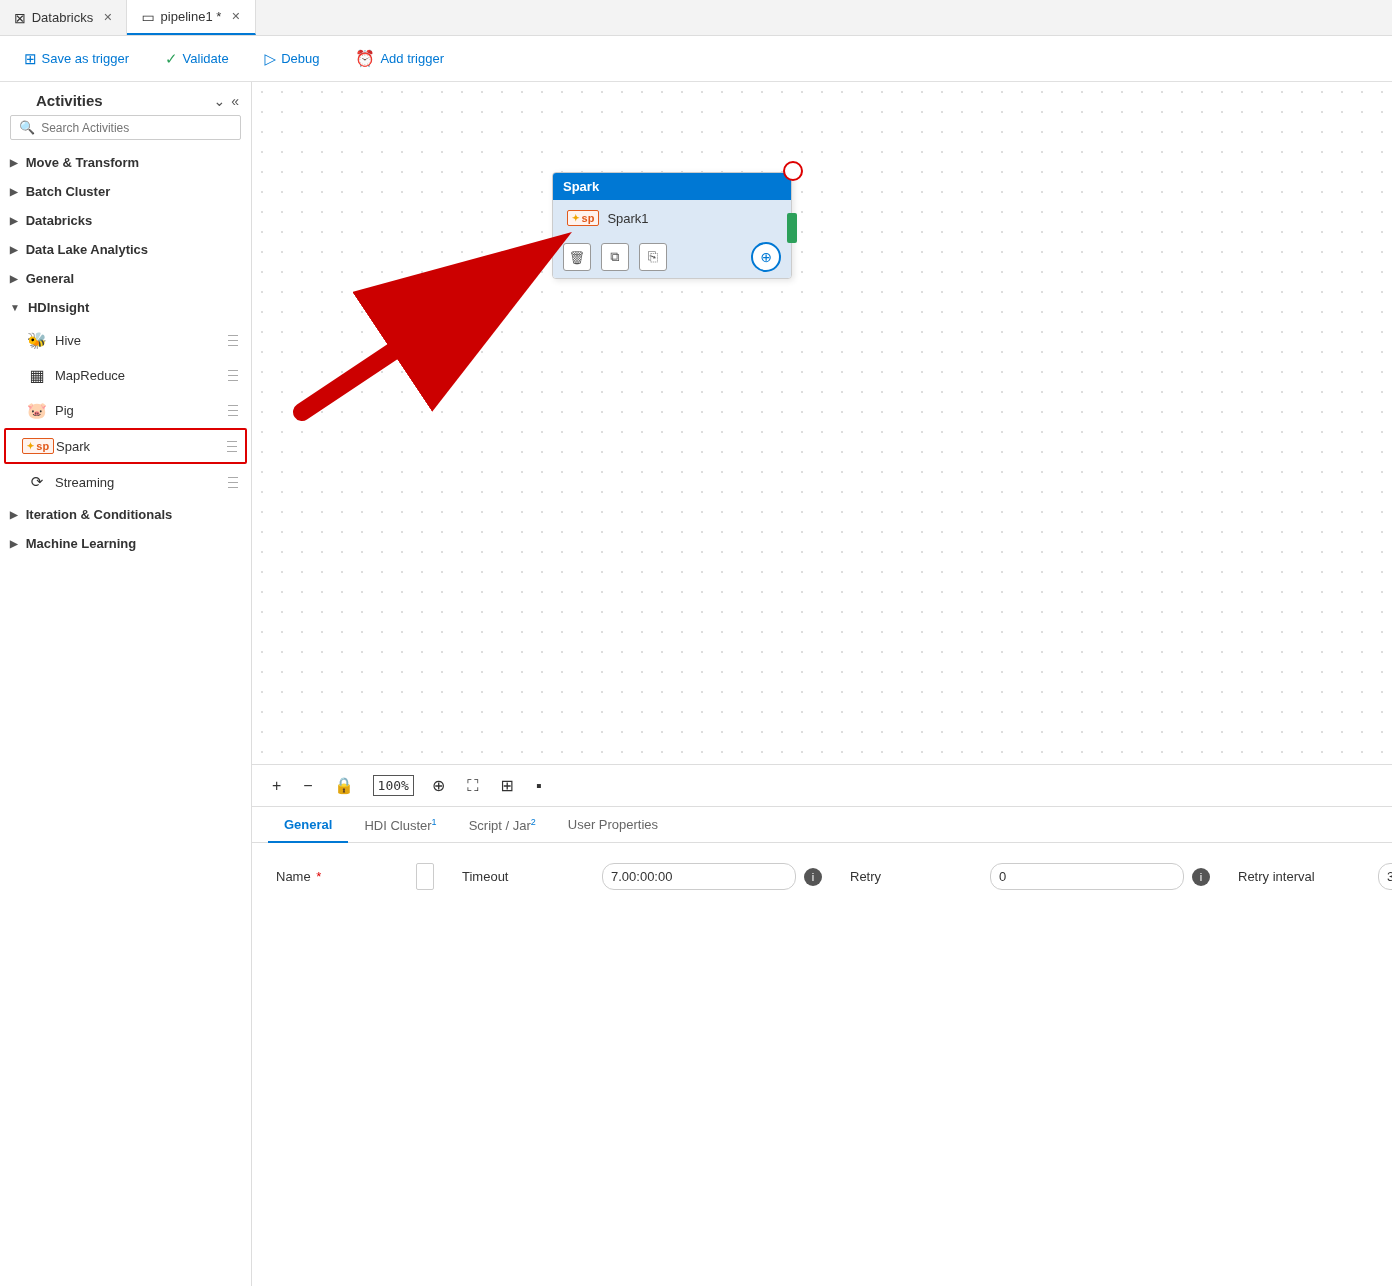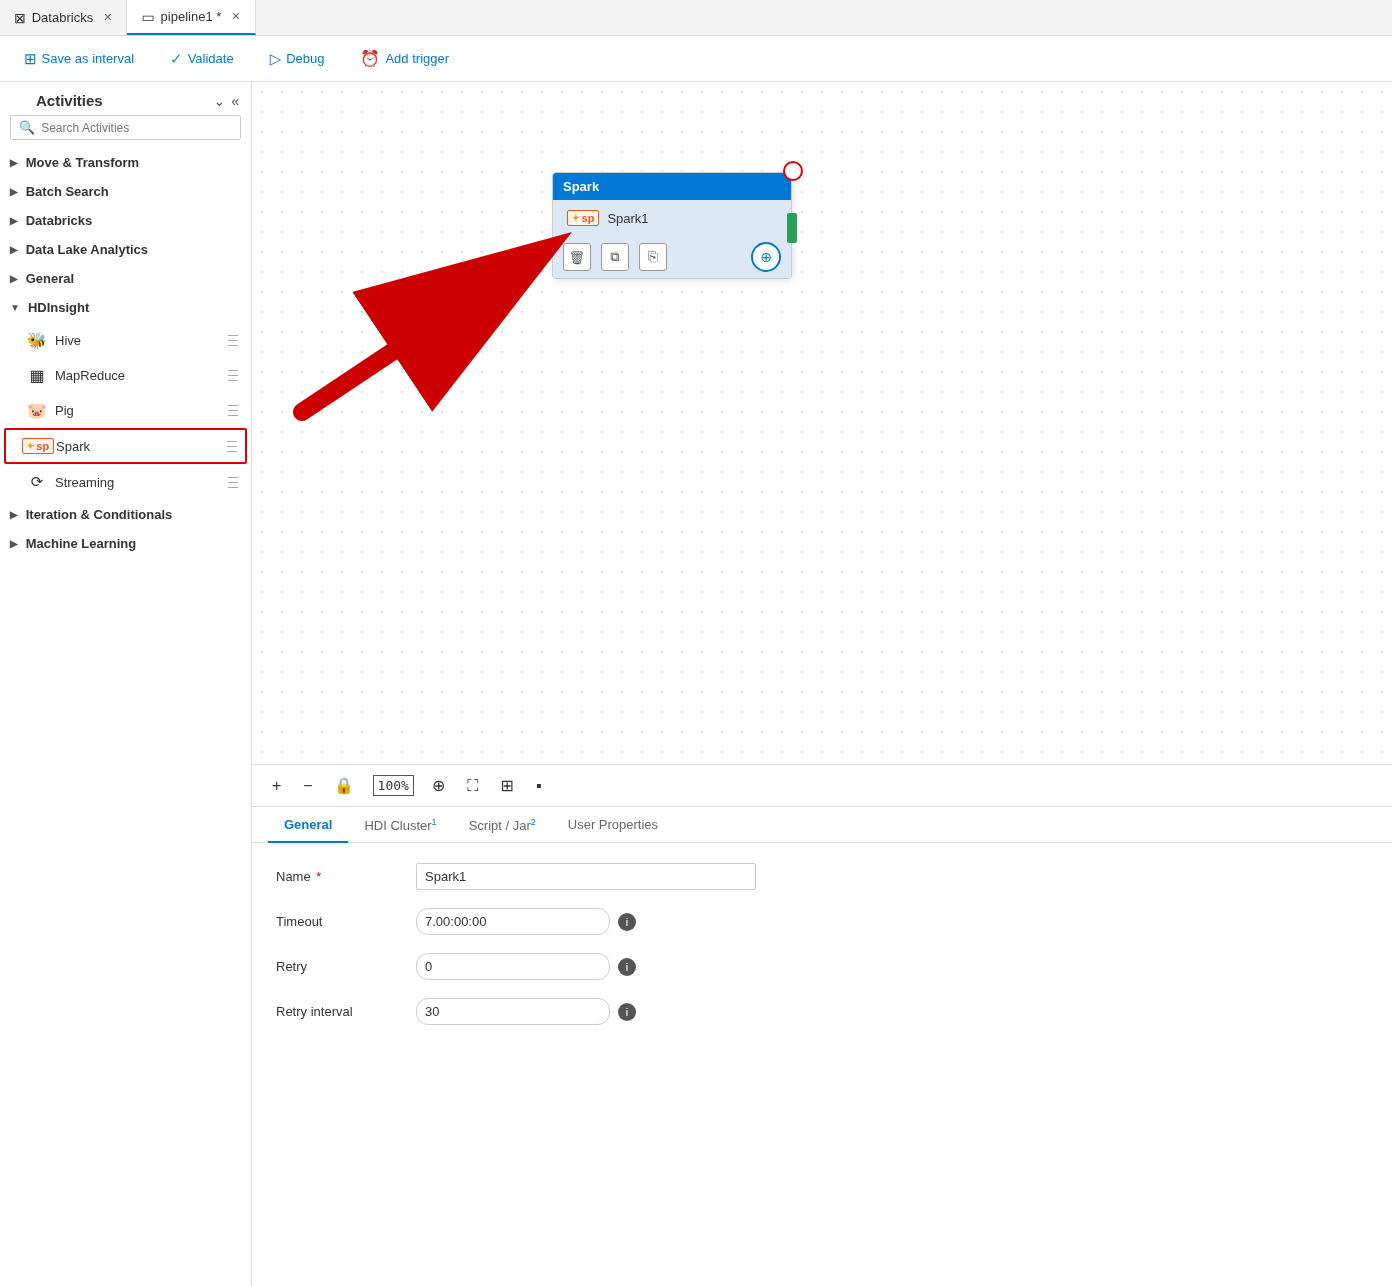--- a/index.html
+++ b/index.html
@@ -297,25 +297,24 @@
       font-weight: 600;
     }
     .props-tab sup {
       font-size: 9px;
       color: #0078d4;
       vertical-align: super;
     }
     .props-content {
       padding: 20px 24px;
       display: flex;
-      flex-direction: column;
-      gap: 18px;
+      flex-direction: row;
+      gap: 28px;
       overflow-y: auto;
       max-height: 420px;
-      justify-content: center;
     }
     .form-row {
       display: flex;
       align-items: flex-start;
       gap: 20px;
     }
     .form-label {
       width: 120px;
       font-size: 13px;
       color: #333;
@@ -421,21 +420,21 @@
   <div class="tab active">
     <span class="tab-icon">▭</span>
     <span>pipeline1 *</span>
     <span class="tab-close">✕</span>
   </div>
 </div>
 
 <div class="toolbar">
   <button class="toolbar-btn">
     <span class="icon">⊞</span>
-    <span>Save as interval</span>
+    <span>Save as trigger</span>
   </button>
   <button class="toolbar-btn">
     <span class="icon" style="color:#2ca05a;">✓</span>
     <span>Validate</span>
   </button>
   <button class="toolbar-btn">
     <span class="icon" style="color:#0078d4;">▷</span>
     <span>Debug</span>
   </button>
   <button class="toolbar-btn">
@@ -462,21 +461,21 @@
     <div class="activity-group">
       <div class="activity-group-header">
         <span class="arrow">▶</span>
         <span>Move &amp; Transform</span>
       </div>
     </div>
 
     <div class="activity-group">
       <div class="activity-group-header">
         <span class="arrow">▶</span>
-        <span>Batch Search</span>
+        <span>Batch Cluster</span>
       </div>
     </div>
 
     <div class="activity-group">
       <div class="activity-group-header">
         <span class="arrow">▶</span>
         <span>Databricks</span>
       </div>
     </div>
 

